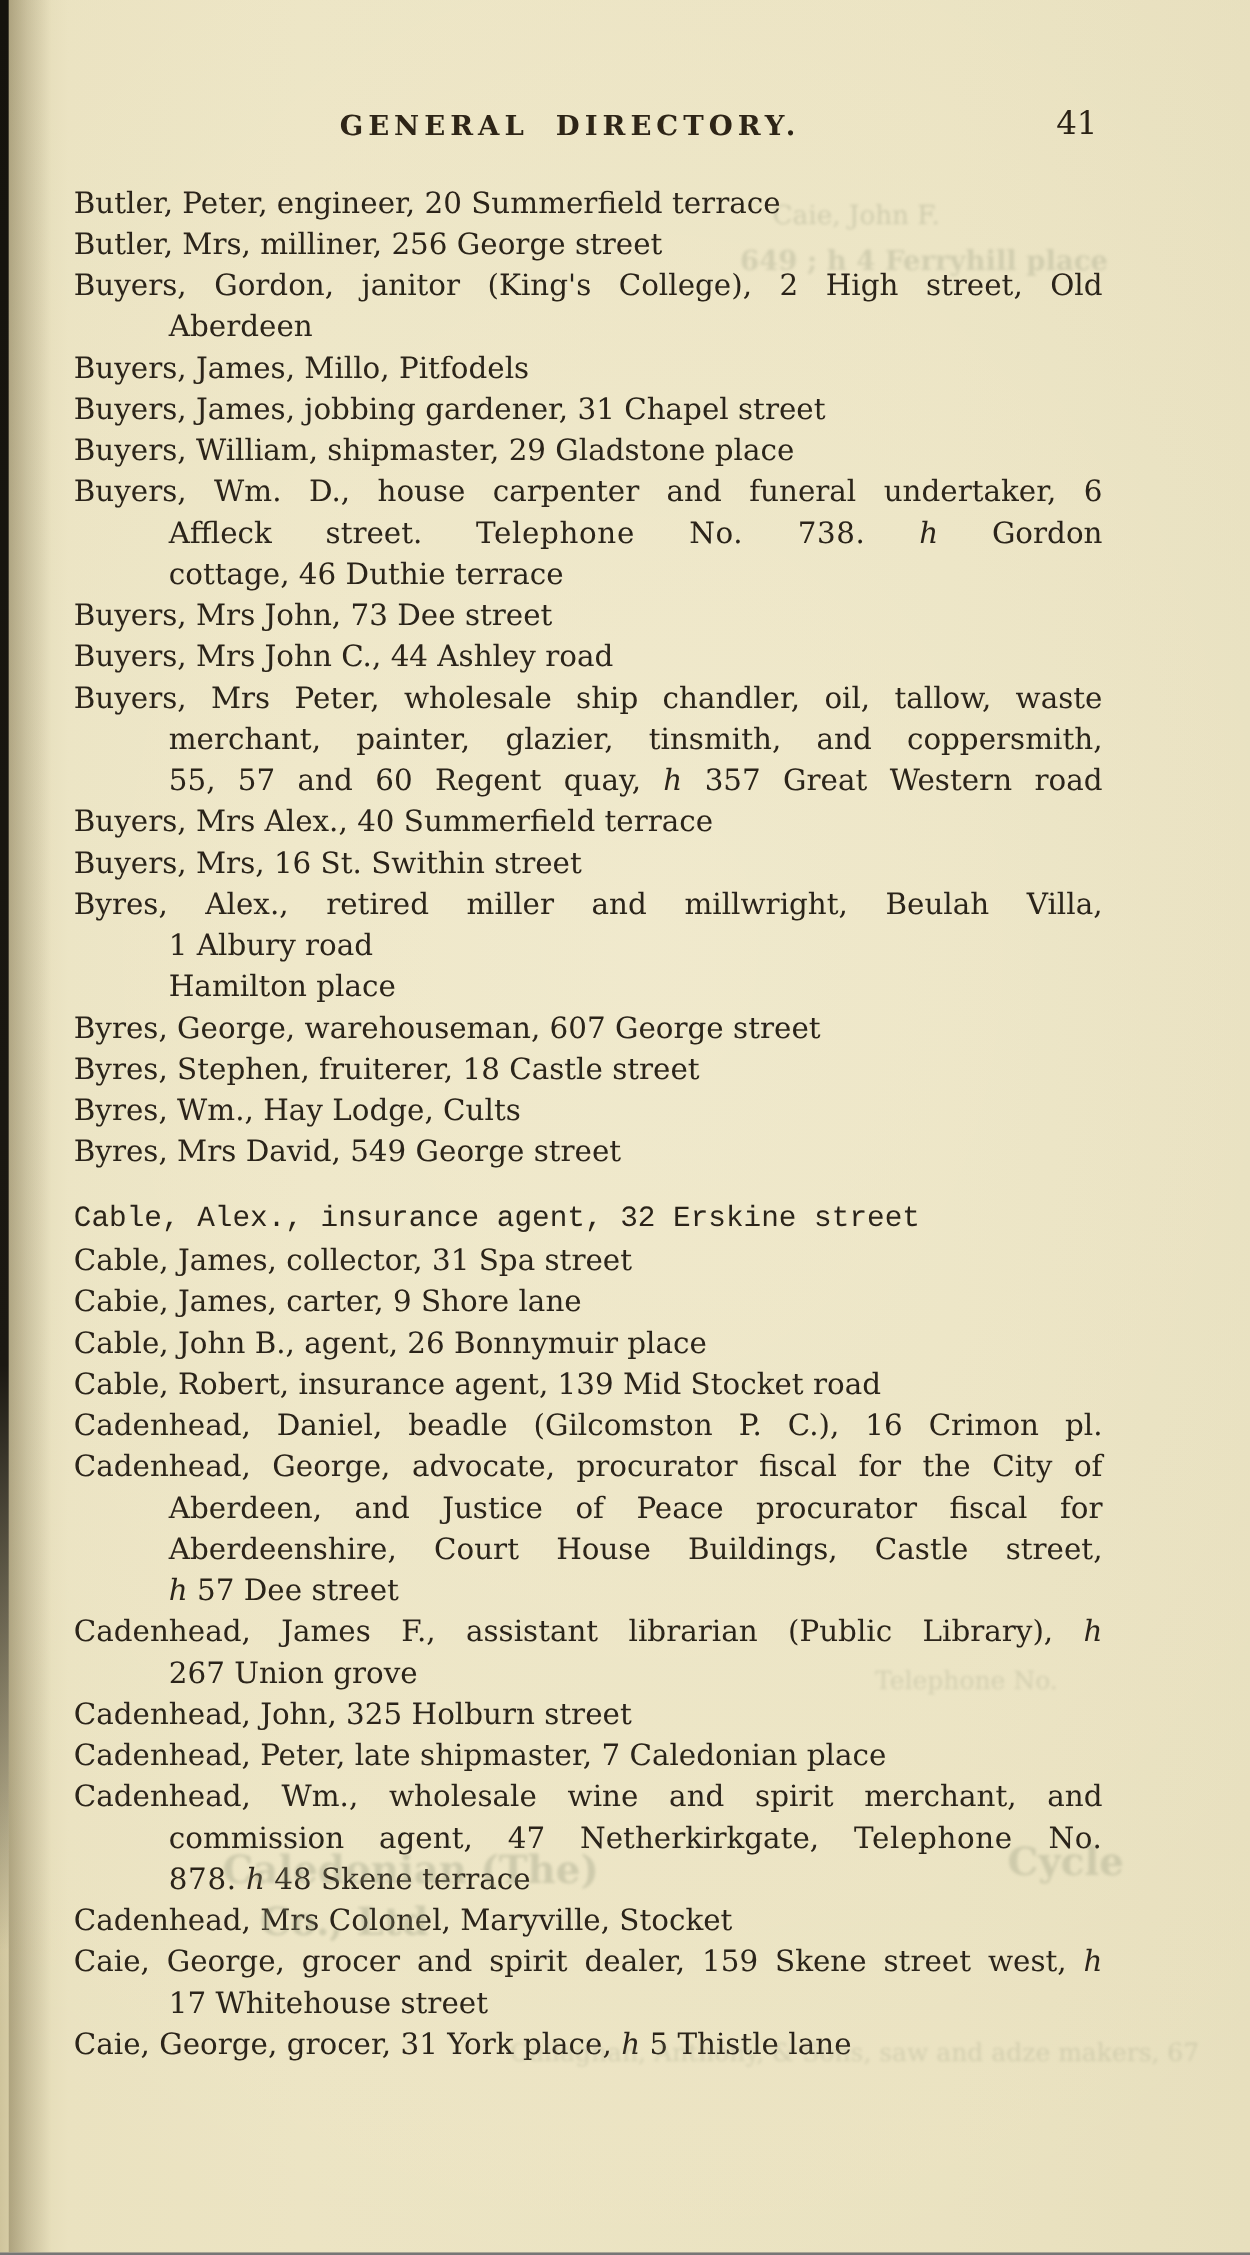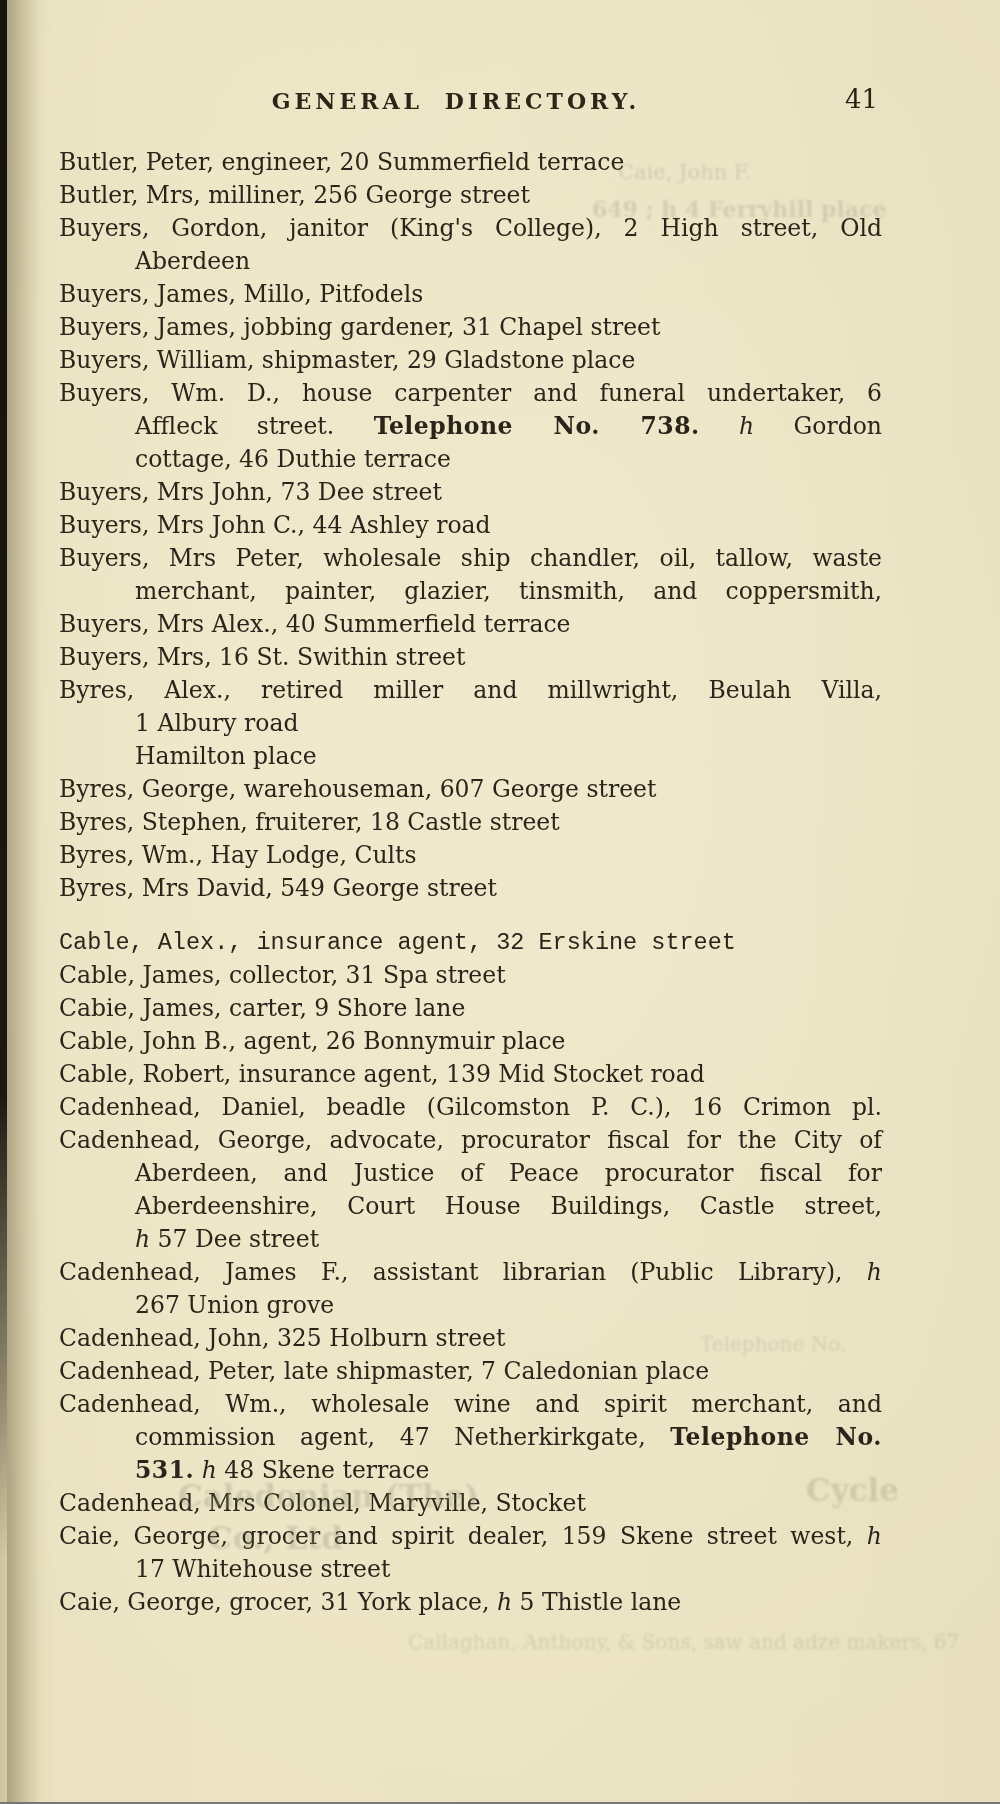--- a/index.html
+++ b/index.html
@@ -31,21 +31,21 @@
     position:absolute;right:4px;top:-4px;font-size:26px;color:#2b2215;
   }
   .list{
     position:absolute;left:30px;top:146px;width:852px;
     font-size:23.5px;line-height:33px;
   }
   .line{text-align:left;margin-left:29px;}
   .line.just{text-align:justify;text-align-last:justify;}
   .line.cont{padding-left:76px;}
   .line.gap{margin-top:21px;font-family:Liberation Mono, monospace;}
-  .seg-b{font-weight:bold;letter-spacing:0.5px;}
+  .seg-b{font-weight:normal;letter-spacing:0.5px;}
   .seg-i{font-style:italic;}
   .ghost{
     position:absolute;color:#8f9478;filter:blur(1.3px);
     white-space:nowrap;pointer-events:none;
   }
 </style>
 </head>
 <body>
 
 <div class="page">
@@ -65,20 +65,21 @@
       <div class="line"><span class="seg-n">Buyers, James, Millo, Pitfodels</span></div>
       <div class="line"><span class="seg-n">Buyers, James, jobbing gardener, 31 Chapel street</span></div>
       <div class="line"><span class="seg-n">Buyers, William, shipmaster, 29 Gladstone place</span></div>
       <div class="line just"><span class="seg-n">Buyers, Wm. D., house carpenter and funeral undertaker, 6</span></div>
       <div class="line cont just"><span class="seg-n">Affleck street. </span><span class="seg-b">Telephone No. 738.</span><span class="seg-n"> </span><span class="seg-i">h</span><span class="seg-n"> Gordon</span></div>
       <div class="line cont"><span class="seg-n">cottage, 46 Duthie terrace</span></div>
       <div class="line"><span class="seg-n">Buyers, Mrs John, 73 Dee street</span></div>
       <div class="line"><span class="seg-n">Buyers, Mrs John C., 44 Ashley road</span></div>
       <div class="line just"><span class="seg-n">Buyers, Mrs Peter, wholesale ship chandler, oil, tallow, waste</span></div>
       <div class="line cont just"><span class="seg-n">merchant, painter, glazier, tinsmith, and coppersmith,</span></div>
+      <div class="line cont just"><span class="seg-n">55, 57 and 60 Regent quay, </span><span class="seg-i">h</span><span class="seg-n"> 357 Great Western road</span></div>
       <div class="line"><span class="seg-n">Buyers, Mrs Alex., 40 Summerfield terrace</span></div>
       <div class="line"><span class="seg-n">Buyers, Mrs, 16 St. Swithin street</span></div>
       <div class="line just"><span class="seg-n">Byres, Alex., retired miller and millwright, Beulah Villa,</span></div>
       <div class="line cont"><span class="seg-n">1 Albury road</span></div>
       <div class="line cont"><span class="seg-n">Hamilton place</span></div>
       <div class="line"><span class="seg-n">Byres, George, warehouseman, 607 George street</span></div>
       <div class="line"><span class="seg-n">Byres, Stephen, fruiterer, 18 Castle street</span></div>
       <div class="line"><span class="seg-n">Byres, Wm., Hay Lodge, Cults</span></div>
       <div class="line"><span class="seg-n">Byres, Mrs David, 549 George street</span></div>
       <div class="line gap"><span class="seg-n">Cable, Alex., insurance agent, 32 Erskine street</span></div>
@@ -90,21 +91,21 @@
       <div class="line just"><span class="seg-n">Cadenhead, George, advocate, procurator fiscal for the City of</span></div>
       <div class="line cont just"><span class="seg-n">Aberdeen, and Justice of Peace procurator fiscal for</span></div>
       <div class="line cont just"><span class="seg-n">Aberdeenshire, Court House Buildings, Castle street,</span></div>
       <div class="line cont"><span class="seg-i">h</span><span class="seg-n"> 57 Dee street</span></div>
       <div class="line just"><span class="seg-n">Cadenhead, James F., assistant librarian (Public Library), </span><span class="seg-i">h</span></div>
       <div class="line cont"><span class="seg-n">267 Union grove</span></div>
       <div class="line"><span class="seg-n">Cadenhead, John, 325 Holburn street</span></div>
       <div class="line"><span class="seg-n">Cadenhead, Peter, late shipmaster, 7 Caledonian place</span></div>
       <div class="line just"><span class="seg-n">Cadenhead, Wm., wholesale wine and spirit merchant, and</span></div>
       <div class="line cont just"><span class="seg-n">commission agent, 47 Netherkirkgate, </span><span class="seg-b">Telephone No.</span></div>
-      <div class="line cont"><span class="seg-b">531.</span><span class="seg-n">  </span><span class="seg-i">h</span><span class="seg-n"> 48 Skene terrace</span></div>
+      <div class="line cont"><span class="seg-b">878.</span><span class="seg-n">  </span><span class="seg-i">h</span><span class="seg-n"> 48 Skene terrace</span></div>
       <div class="line"><span class="seg-n">Cadenhead, Mrs Colonel, Maryville, Stocket</span></div>
       <div class="line just"><span class="seg-n">Caie, George, grocer and spirit dealer, 159 Skene street west, </span><span class="seg-i">h</span></div>
       <div class="line cont"><span class="seg-n">17 Whitehouse street</span></div>
       <div class="line"><span class="seg-n">Caie, George, grocer, 31 York place, </span><span class="seg-i">h</span><span class="seg-n"> 5 Thistle lane</span></div>
     </div>
 
   <div id="ghost-layer">
       <div class="ghost" style="top: 160px; left: 618px; font-size: 21px; opacity: 0.3;">Caie, John F.</div>
       <div class="ghost" style="top: 196px; left: 592px; font-size: 22px; opacity: 0.28; font-weight: bold;">649 ; h 4 Ferryhill place</div>
       <div class="ghost" style="top: 1332px; left: 700px; font-size: 20px; opacity: 0.26;">Telephone No.</div>

